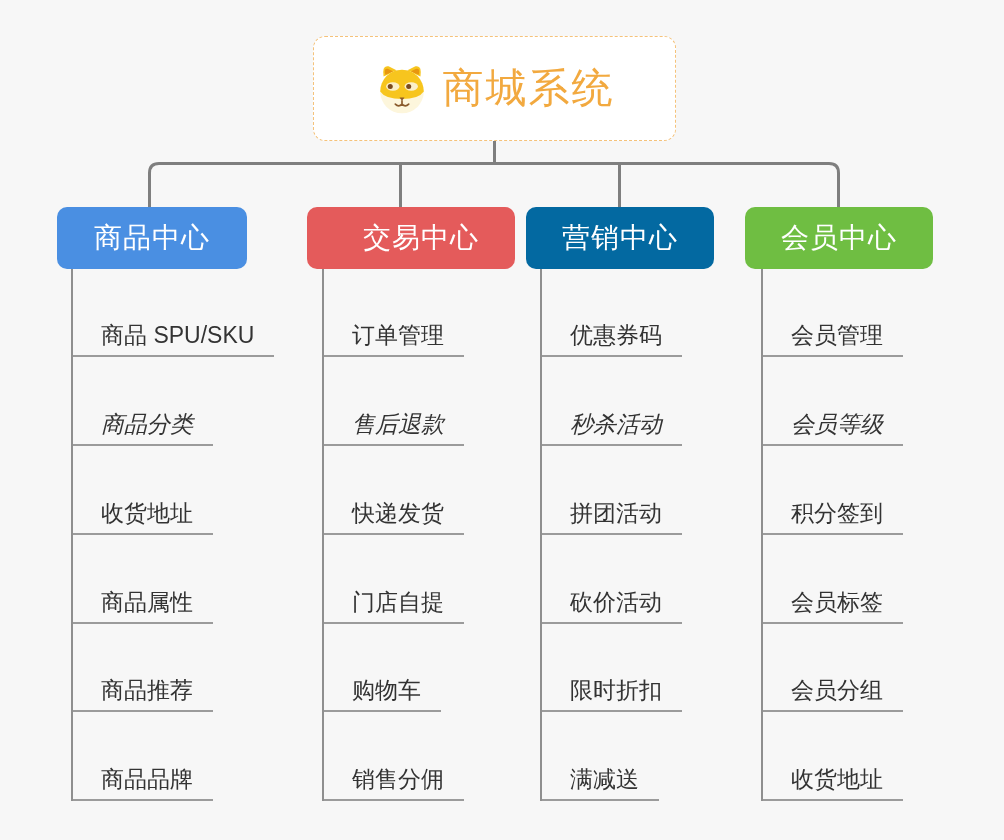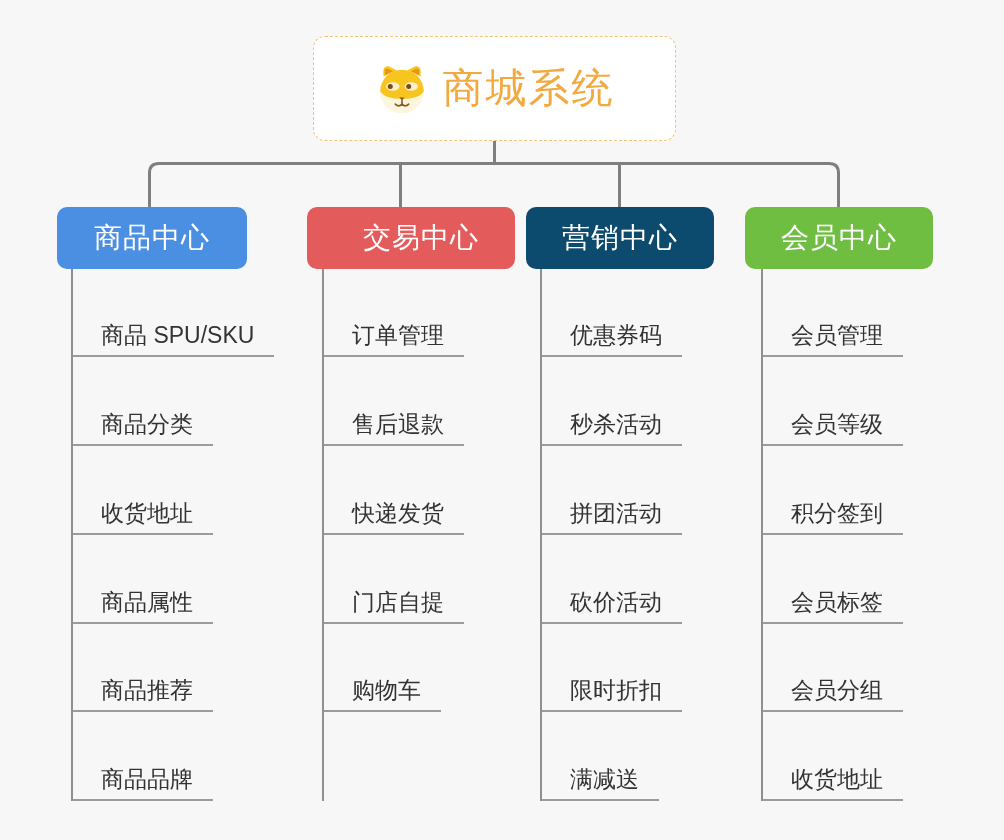--- a/index.html
+++ b/index.html
@@ -66,21 +66,21 @@
     line-height: 40px;
     padding: 0 20px 0 28px;
     border-bottom: 2px solid #9b9b9b;
     font-size: 23px;
     color: #333333;
     white-space: nowrap;
     width: max-content;
     cursor: pointer;
   }
   .t0 { top: 46px; text-align: right; }
-  .t1 { top: 135px; }
+  .t1 { top: 135px; font-style: italic; }
   .t2 { top: 224px; }
   .t3 { top: 313px; }
   .t4 { top: 401px; }
   .t5 { top: 490px; }
 </style>
 </head>
 <body>
 
 <div class="canvas">
 
@@ -119,23 +119,24 @@
     <div class="child-topic t5">商品品牌</div>
   </div>
 
   <div class="branch-node" style="left: 307px; width: 188px; background-color: rgb(228, 91, 91); padding-left: 20px;">交易中心</div>
   <div class="children-col" style="left:322px;width:210px;">
     <div class="child-topic t0">订单管理</div>
     <div class="child-topic t1">售后退款</div>
     <div class="child-topic t3">门店自提</div>
     <div class="child-topic t2">快递发货</div>
     <div class="child-topic t4">购物车</div>
+    <div class="child-topic t5">销售分佣</div>
   </div>
 
-  <div class="branch-node" style="left: 526px; width: 188px; background-color: #0c4a6e;">营销中心</div>
+  <div class="branch-node" style="left: 526px; width: 188px; background-color: #0369a1;">营销中心</div>
   <div class="children-col" style="left:540px;width:210px;">
     <div class="child-topic t0">优惠券码</div>
     <div class="child-topic t1">秒杀活动</div>
     <div class="child-topic t2">拼团活动</div>
     <div class="child-topic t3">砍价活动</div>
     <div class="child-topic t4">限时折扣</div>
     <div class="child-topic t5">满减送</div>
   </div>
 
   <div class="branch-node" style="left: 745px; width: 188px; background-color: rgb(111, 190, 66);">会员中心</div>

